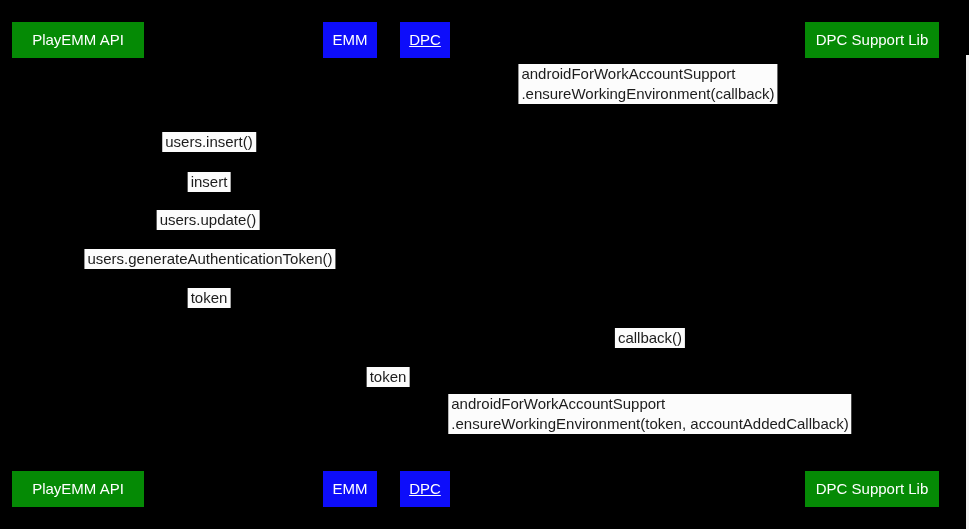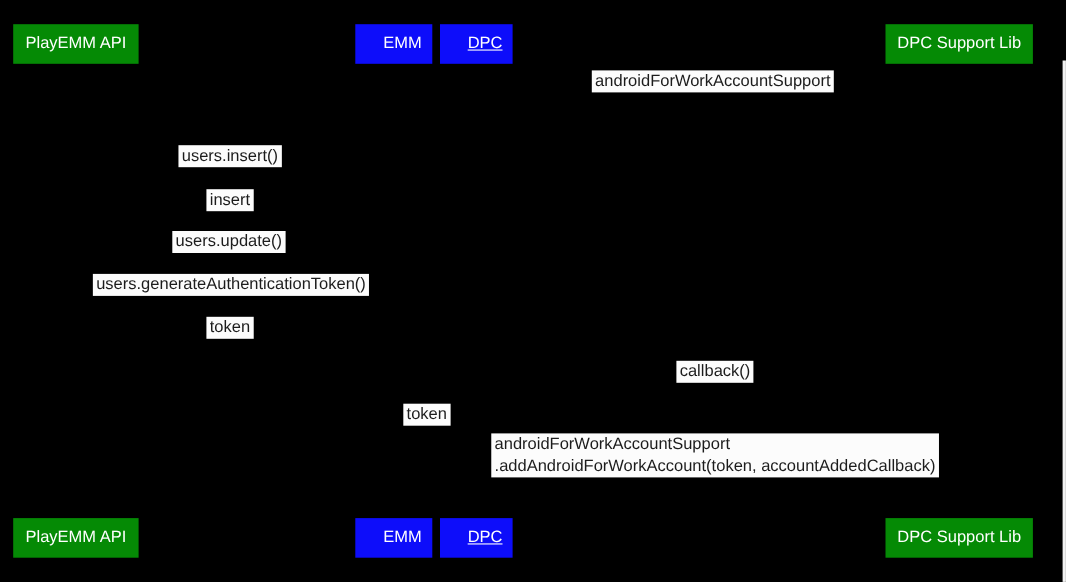--- a/index.html
+++ b/index.html
@@ -21,26 +21,26 @@
     position: absolute;
     height: 36px;
     line-height: 36px;
     text-align: center;
     color: #ffffff;
     font-size: 15px;
     white-space: nowrap;
   }
   .row-top    { top: 22px; }
   .row-bottom { top: 471px; }
-  .pos-playemm { left: 12px;  width: 114px; }
+  .pos-playemm { left: 12px;  width: 132px; }
   .pos-emm     { left: 323px; width: 54px; }
   .pos-dpc     { left: 400px; width: 50px; text-decoration: underline; }
   .pos-dpclib  { left: 805px; width: 134px; }
   .actor-green { background: var(--actor-green, #058a05); }
-  .actor-blue  { background: var(--actor-blue, #0d0dfa); padding-left: 16px; }
+  .actor-blue  { background: var(--actor-blue, #0d0dfa); }
   .msg {
     position: absolute;
     transform: translateX(-50%);
     background: var(--label-bg, #fcfcfc);
     color: var(--label-text, #1c1c1c);
     font-size: 15px;
     line-height: 20px;
     padding: 0 3px;
     white-space: nowrap;
     text-align: left;
@@ -68,39 +68,40 @@
 
 <div class="diagram">
 
   <div class="actor actor-green row-top pos-playemm">PlayEMM API</div>
   <div class="actor actor-blue row-top pos-emm">EMM</div>
   <div class="actor actor-blue row-top pos-dpc">DPC</div>
   <div class="actor actor-green row-top pos-dpclib">DPC Support Lib</div>
 
   <div class="msg m0">
     <div>androidForWorkAccountSupport</div>
+    <div>.ensureWorkingEnvironment(callback)</div>
   </div>
 
   <div class="msg m1">users.insert()</div>
 
   <div class="msg m2">insert</div>
 
   <div class="msg m3">users.update()</div>
 
   <div class="msg m4">users.generateAuthenticationToken()</div>
 
   <div class="msg m5">token</div>
 
   <div class="msg m6">callback()</div>
 
   <div class="msg m7">token</div>
 
   <div class="msg m8">
     <div>androidForWorkAccountSupport</div>
-    <div>.addAndroidForWorkAccount(token, accountAddedCallback)</div>
+    <div>.ensureWorkingEnvironment(token, accountAddedCallback)</div>
   </div>
 
   <div class="actor actor-green row-bottom pos-playemm">PlayEMM API</div>
   <div class="actor actor-blue row-bottom pos-emm">EMM</div>
   <div class="actor actor-blue row-bottom pos-dpc">DPC</div>
   <div class="actor actor-green row-bottom pos-dpclib">DPC Support Lib</div>
 
   <div class="scrollbar"></div>
 
 </div>

